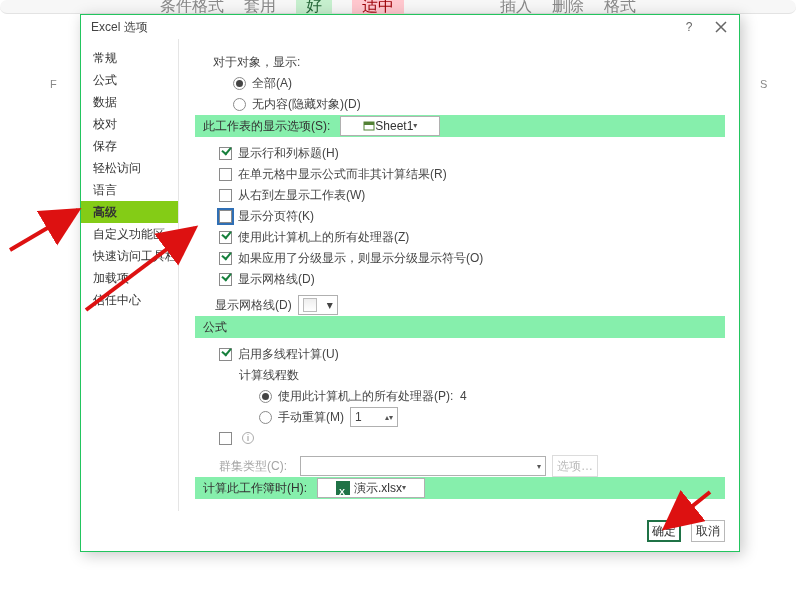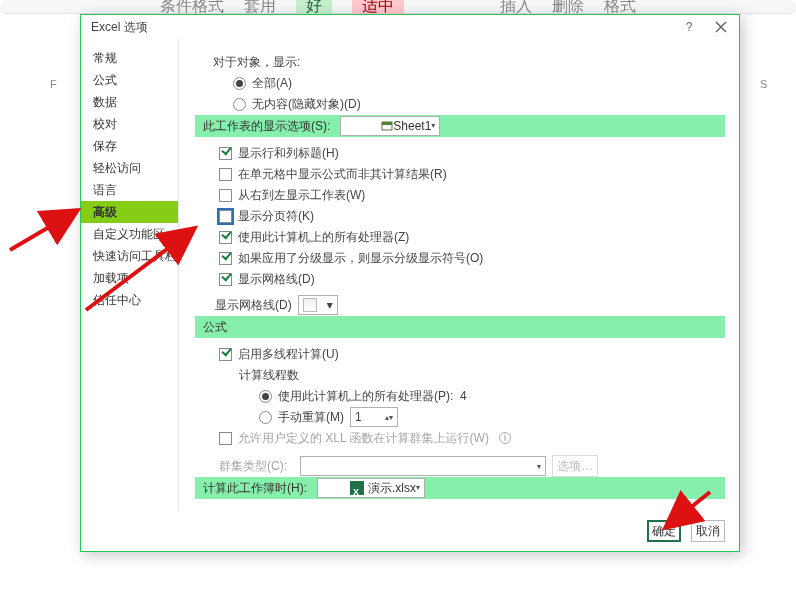--- a/index.html
+++ b/index.html
@@ -58,21 +58,21 @@
     width:7px; height:4px; border-left:2px solid #17803d; border-bottom:2px solid #17803d;
     transform:rotate(-50deg); }
   .rb.checked::after { content:""; position:absolute; left:2px; top:2px;
     width:7px; height:7px; border-radius:50%; background:#444; }
 
   .cb.highlight { outline:2px solid #2f6fb5; outline-offset:0; }
 
   .combo, .spinner, .dropdown, .colorbtn {
     border:1px solid #b0b0b0; background:#fff; height:20px;
     display:inline-flex; align-items:center; font-size:12px; }
-  .combo { width:100px; padding:0 4px; justify-content:flex-end; }
+  .combo { width:100px; padding:0 4px; justify-content:center; }
   .combo .arrow, .spinner .arrows, .dropdown .arrow { font-size:8px; color:#555; }
   .combo.xl { width:108px; }
   .combo.xl .xlicon { width:14px; height:14px; background:#1f7246; margin-right:4px;
     position:relative; }
   .combo.xl .xlicon::after { content:"X"; color:#fff; font-size:9px; font-weight:bold;
     position:absolute; left:3px; top:0; }
   .spinner { width:48px; padding:0 4px; justify-content:space-between; }
   .dropdown { width:246px; padding:0 4px; justify-content:space-between; }
   .colorbtn { width:40px; padding:0 4px; justify-content:space-between; }
   .colorbtn .swatch { width:14px; height:14px; border:1px solid #bbb;
@@ -224,21 +224,20 @@
         <div class="opt-row" style="padding-left:40px">
           <span class="rb"></span>
           <label>手动重算(M)</label>
           <div class="spinner">
             <span>1</span>
             <span class="arrows">▴▾</span>
           </div>
         </div>
         <div class="opt-row disabled">
           <span class="cb"></span>
-          <label>允许用户定义的 XLL 函数在计算群集上运行(W)</label>
           <span class="info-icon">i</span>
         </div>
         <div class="opt-row disabled" style="margin-top:8px;">
           <span style="width:75px;">群集类型(C):</span>
           <div class="dropdown">
             <span></span>
               <span class="arrow">▾</span>
           </div>
           <div class="btn disabled">选项…</div>
         </div>

